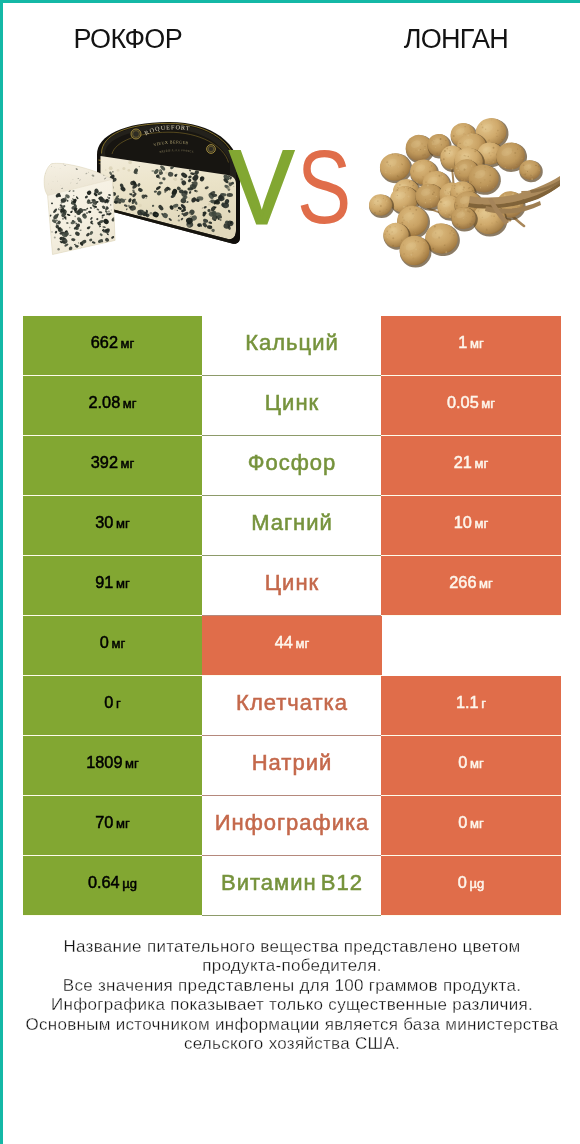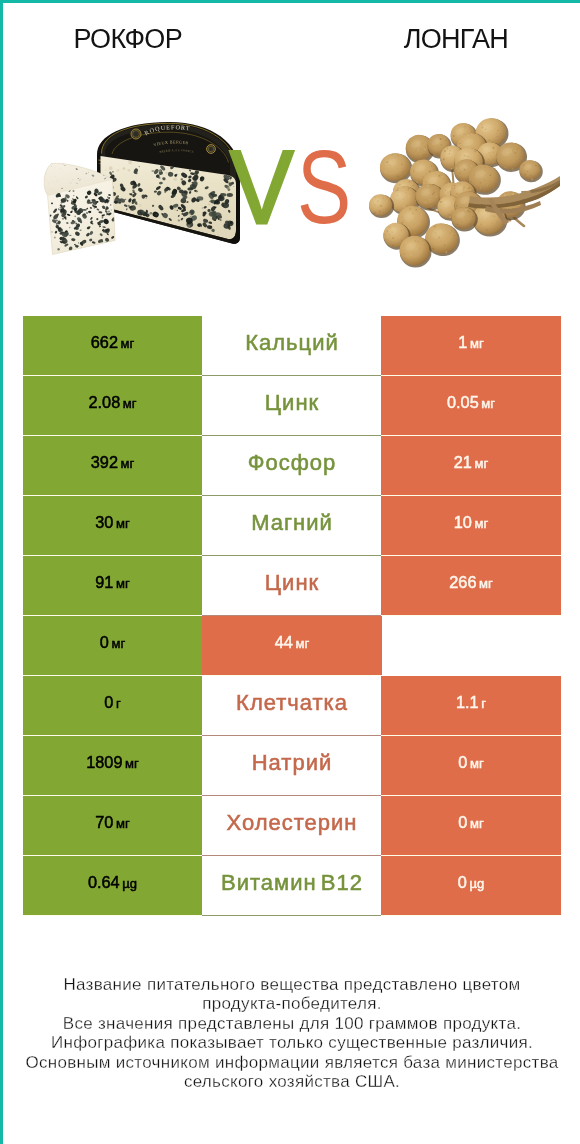--- a/index.html
+++ b/index.html
@@ -28,21 +28,21 @@
   .num{font-size:16.3px;font-weight:normal;-webkit-text-stroke-width:0.5px;transform:translateZ(0);}
   .unit{font-size:13px;font-weight:normal;-webkit-text-stroke-width:0.5px;margin-left:2.6px;transform:translateZ(0);}
   .g .num,.g .unit{color:#000000;}
   .o .num,.o .unit{color:#FDF6EC;}
   .lab{font-size:22px;font-weight:normal;letter-spacing:1px;word-spacing:-3px;margin-left:1px;margin-bottom:6px;-webkit-text-stroke-width:0.55px;transform:translateZ(0);}
   .lrow-g{border-bottom:1.8px solid #8D9B6A;}
   .lrow-o{border-bottom:1.8px solid #B5897C;}
   .lab-g{color:#76933C;}
   .lab-o{color:#C4684B;}
 
-  .foot{position:absolute;left:0;top:972px;width:578px;text-align:center;
+  .foot{position:absolute;left:0;top:934px;width:578px;text-align:center;
         font-size:17px;letter-spacing:0.3px;line-height:19.45px;color:#111;transform:translateZ(0);-webkit-text-stroke:0.3px #fff;}
 </style>
 </head>
 <body>
 
 <div class="page">
   <div class="ttl" id="ttl-left">РОКФОР</div>
   <div class="ttl" id="ttl-right">ЛОНГАН</div>
   <div class="hero">
     <svg width="580" height="300" viewBox="0 0 580 300">
@@ -1377,21 +1377,21 @@
         </div>
       </div>
       <div class="row">
         <div class="cell vcell g">
           <span class="valwrap">
             <span class="num">70</span>
             <span class="unit">мг</span>
           </span>
         </div>
         <div class="cell lrow-o">
-          <span class="lab lab-o">Холестерин</span>
+          <span class="lab lab-o">Инфографика</span>
         </div>
         <div class="cell vcell o">
           <span class="valwrap">
             <span class="num">0</span>
             <span class="unit">мг</span>
           </span>
         </div>
       </div>
       <div class="row">
         <div class="cell vcell g">

